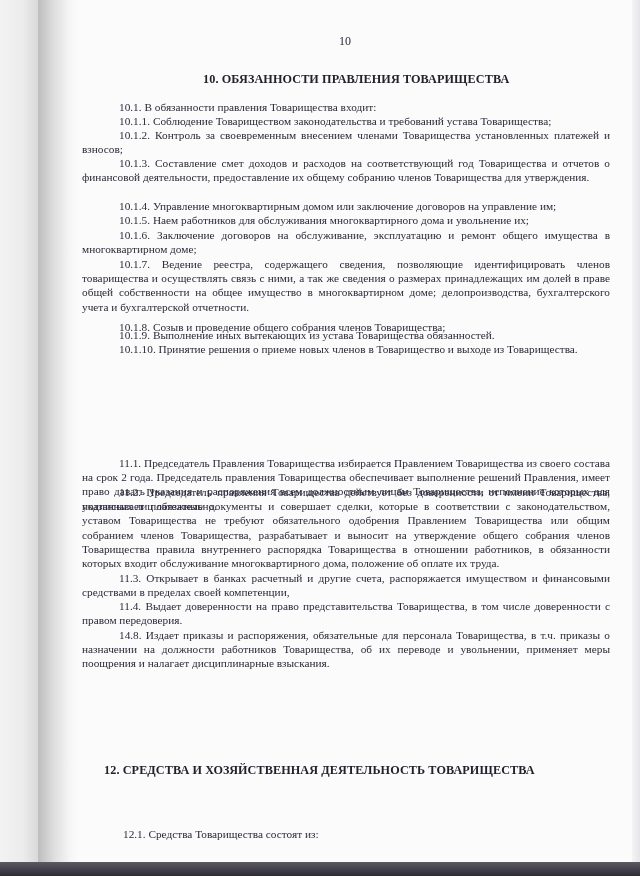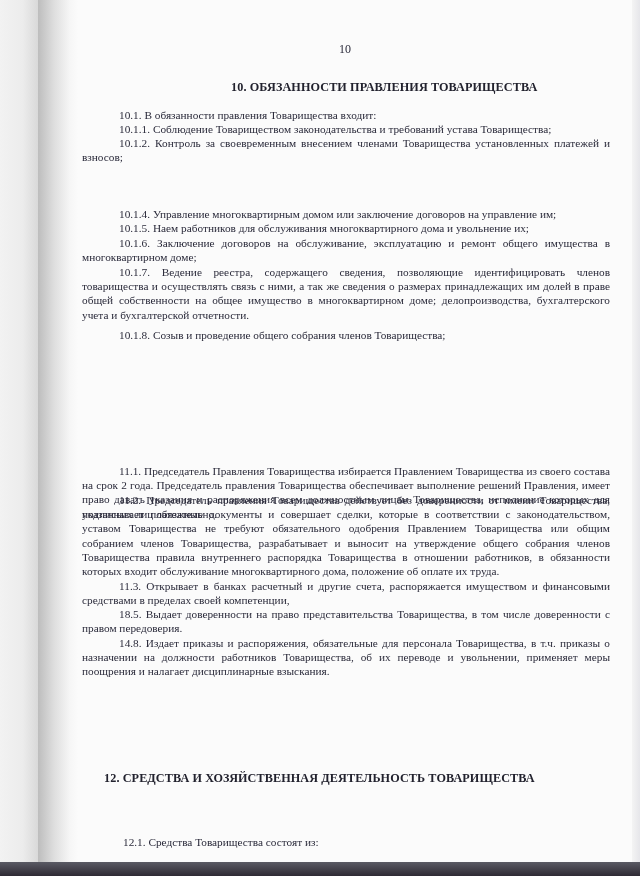--- a/index.html
+++ b/index.html
@@ -23,21 +23,21 @@
     }
     .right-edge {
       position: absolute; right: 0; top: 0; width: 8px; height: 866px;
       background: linear-gradient(to right, #f4f4f4, #e6e6ea);
     }
     .bottom-band {
       position: absolute; left: 0; top: 862px; width: 640px; height: 14px;
       background: linear-gradient(to bottom, #5a5a64, #2e2a34);
     }
     .page {
-      position: absolute; left: 0; top: 8px; width: 640px; height: 866px;
+      position: absolute; left: 0; top: 0; width: 640px; height: 866px;
       font-size: 11.3px; line-height: 14.2px;
     }
     .page-number {
       position: absolute; top: 34px; left: 0; width: 690px; text-align: center;
       font-size: 12px;
     }
     .heading {
       position: absolute; font-weight: bold; font-size: 12.2px; color: #22222e;
       letter-spacing: 0.1px;
     }
@@ -53,31 +53,34 @@
 <div class="scan">
   <div class="left-strip"></div>
   <div class="spine-shadow"></div>
   <div class="right-edge"></div>
 </div>
 <div class="bottom-band"></div>
 
 <div class="page">
   <div class="page-number">10</div>
 
-  <div class="heading" style="top:72px; left:203px;margin-left:28px;">10. ОБЯЗАННОСТИ ПРАВЛЕНИЯ ТОВАРИЩЕСТВА</div>
+  <div class="heading" style="top:72px; left:203px;">10. ОБЯЗАННОСТИ ПРАВЛЕНИЯ ТОВАРИЩЕСТВА</div>
   <div class="para" style="top:100px;">10.1. В обязанности правления Товарищества входит:</div>
   <div class="para" style="top:114px;">10.1.1. Соблюдение Товариществом законодательства и требований устава Товарищества;</div>
   <div class="para" style="top:128px;">10.1.2. Контроль за своевременным внесением членами Товарищества установленных платежей и взносов;</div>
+  <div class="para" style="top:156px;">10.1.3. Составление смет доходов и расходов на соответствующий год Товарищества и отчетов о финансовой деятельности, предоставление их общему собранию членов Товарищества для утверждения.</div>
   <div class="para" style="top:199px;">10.1.4. Управление многоквартирным домом или заключение договоров на управление им;</div>
   <div class="para" style="top:213px;">10.1.5. Наем работников для обслуживания многоквартирного дома и увольнение их;</div>
   <div class="para" style="top:228px;">10.1.6. Заключение договоров на обслуживание, эксплуатацию и ремонт общего имущества в многоквартирном доме;</div>
   <div class="para" style="top:257px;">10.1.7. Ведение реестра, содержащего сведения, позволяющие идентифицировать членов товарищества и осуществлять связь с ними, а так же сведения о размерах принадлежащих им долей в праве общей собственности на общее имущество в многоквартирном доме; делопроизводства, бухгалтерского учета и бухгалтерской отчетности.</div>
   <div class="para" style="top:314px;margin-top:6px;">10.1.8. Созыв и проведение общего собрания членов Товарищества;</div>
+  <div class="para" style="top:328px;">10.1.9. Выполнение иных вытекающих из устава Товарищества обязанностей.</div>
+  <div class="para" style="top:342px;">10.1.10. Принятие решения о приеме новых членов в Товарищество и выходе из Товарищества.</div>
 
   <div class="para" style="top:428px;margin-top:28px;">11.1. Председатель Правления Товарищества избирается Правлением Товарищества из своего состава на срок 2 года. Председатель правления Товарищества обеспечивает выполнение решений Правления, имеет право давать указания и распоряжения всем должностным лицам Товарищества, исполнение которых для указанных лиц обязательно.</div>
   <div class="para" style="top:485px;">11.2. Председатель правления Товарищества действует без доверенности от имени Товарищества, подписывает платежные документы и совершает сделки, которые в соответствии с законодательством, уставом Товарищества не требуют обязательного одобрения Правлением Товарищества или общим собранием членов Товарищества, разрабатывает и выносит на утверждение общего собрания членов Товарищества правила внутреннего распорядка Товарищества в отношении работников, в обязанности которых входит обслуживание многоквартирного дома, положение об оплате их труда.</div>
   <div class="para" style="top:571px;">11.3. Открывает в банках расчетный и другие счета, распоряжается имуществом и финансовыми средствами в пределах своей компетенции,</div>
-  <div class="para" style="top:599px;">18.5. Выдает доверенности на право представительства Товарищества, в том числе доверенности с правом передоверия.</div>
+  <div class="para" style="top:599px;">11.4. Выдает доверенности на право представительства Товарищества, в том числе доверенности с правом передоверия.</div>
   <div class="para" style="top:628px;">14.8. Издает приказы и распоряжения, обязательные для персонала Товарищества, в т.ч. приказы о назначении на должности работников Товарищества, об их переводе и увольнении, применяет меры поощрения и налагает дисциплинарные взыскания.</div>
 
   <div class="heading" style="top:763px; left:104px;">12. СРЕДСТВА И ХОЗЯЙСТВЕННАЯ ДЕЯТЕЛЬНОСТЬ ТОВАРИЩЕСТВА</div>
   <div class="para noindent" style="top:827px; left:123px;">12.1. Средства Товарищества состоят из:</div>
 </div>
 
 </body></html>

